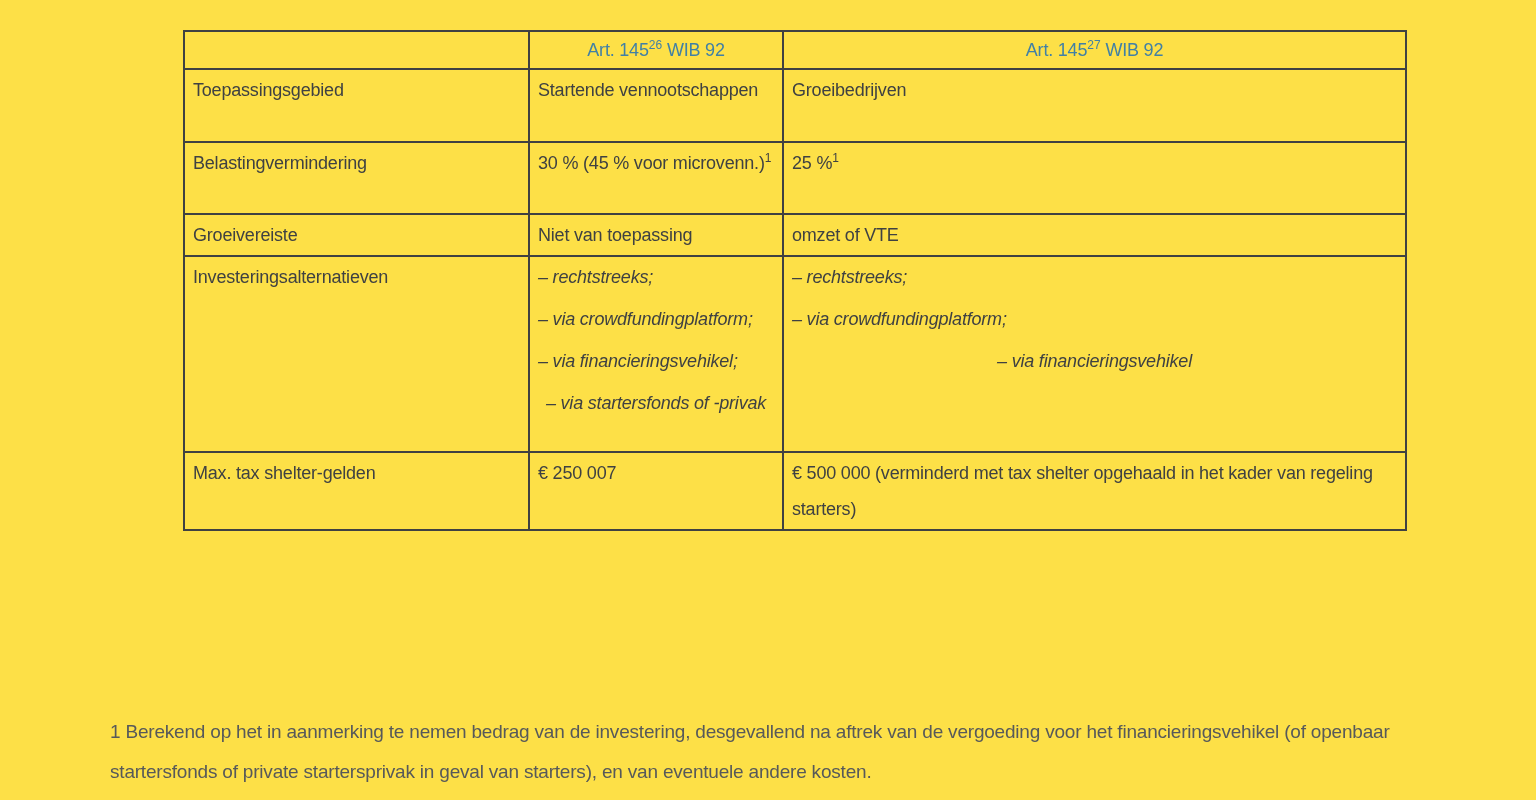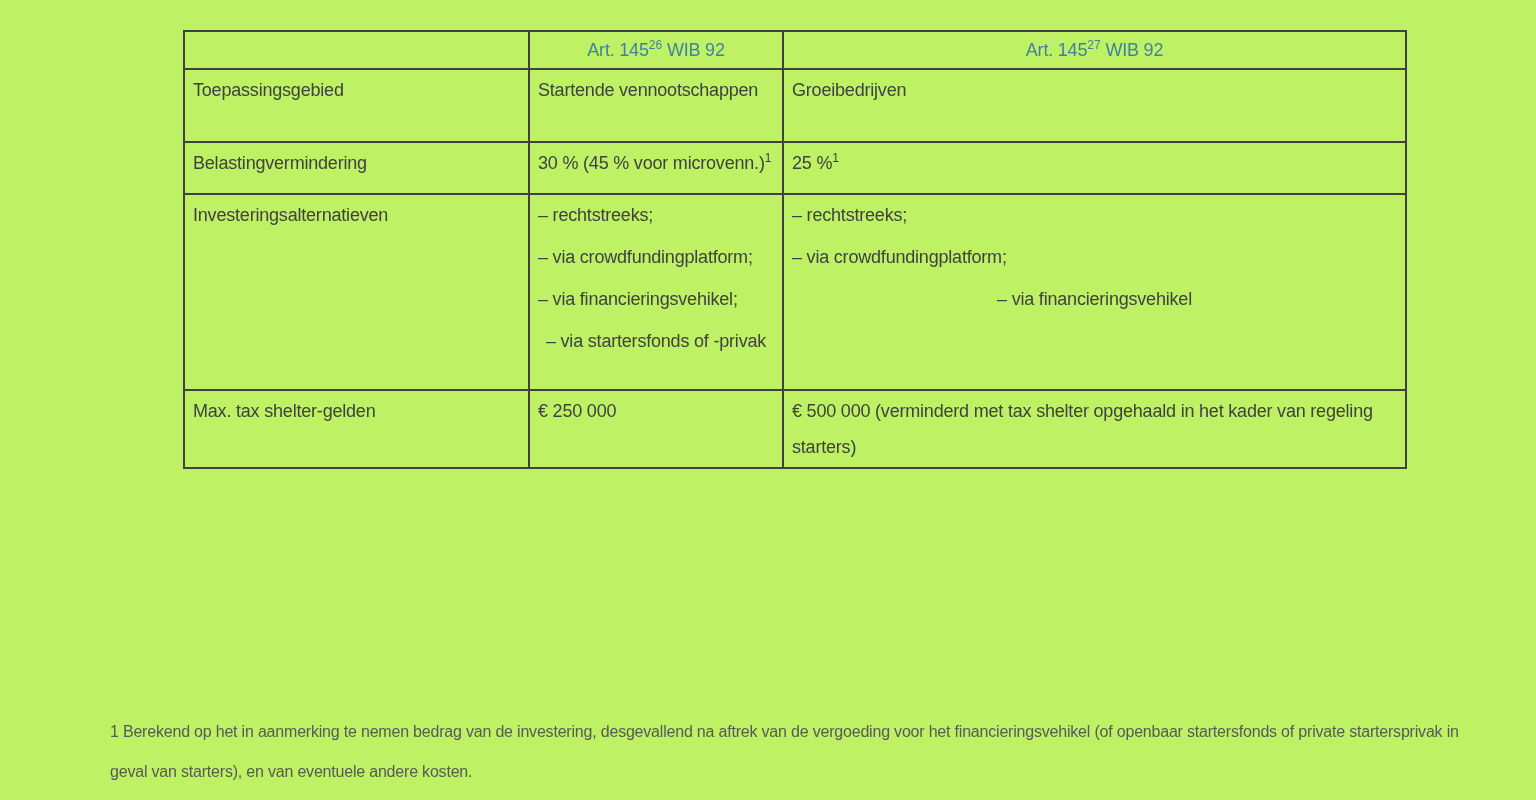--- a/index.html
+++ b/index.html
@@ -8,21 +8,21 @@
     width: 1536px;
     height: 800px;
     overflow: hidden;
     font-family: "Liberation Sans", sans-serif;
     color: #3f4142;
   }
   .page {
     position: relative;
     width: 1536px;
     height: 800px;
-    background: #bef264;
+    background: #fde047;
   }
   table.cmp {
     position: absolute;
     left: 183px;
     top: 30px;
     width: 1222px;
     border-collapse: collapse;
     table-layout: fixed;
     font-size: 18px;
     letter-spacing: -0.2px;
@@ -41,38 +41,38 @@
     line-height: 32px;
     height: 38px;
     vertical-align: middle;
     padding-top: 0;
     padding-bottom: 0;
   }
   col.c1 { width: 345px; }
   col.c2 { width: 254px; }
   col.c3 { width: 623px; }
   tr.h73 > td { height: 73px; }
-  tr.h72 > td { height: 52px; }
+  tr.h72 > td { height: 72px; }
   tr.h41 > td { height: 41px; }
   tr.h196 > td { height: 196px; }
   tr.h63 > td { height: 63px; margin-left: 39px; }
   sup {
     font-size: 12px;
     line-height: 0;
     vertical-align: super;
     letter-spacing: 0;
   }
-  td.items p { margin: 0 0 6px 0; }
+  td.items p { margin: 0 0 6px 0; font-style: italic; }
   td.items p:last-child { margin-bottom: 0; text-align: center; }
   .footnote {
     position: absolute;
     left: 110px;
     top: 712px;
     width: 1360px;
-    font-size: 16px;
+    font-size: 19px;
     line-height: 40px;
     color: #57595a;
     letter-spacing: -0.2px;
   }
 </style>
 </head>
 <body>
 
 <div class="page">
 
@@ -93,37 +93,42 @@
       <tr class="h73">
         <td>Toepassingsgebied</td>
         <td>Startende vennootschappen</td>
         <td>Groeibedrijven</td>
       </tr>
       <tr class="h72">
         <td>Belastingvermindering</td>
         <td><span>30 % (45 % voor microvenn.)</span><sup>1</sup></td>
         <td><span>25 %</span><sup>1</sup></td>
       </tr>
+      <tr class="h41">
+        <td>Groeivereiste</td>
+        <td>Niet van toepassing</td>
+        <td>omzet of VTE</td>
+      </tr>
       <tr class="h196">
         <td>Investeringsalternatieven</td>
         <td class="items">
           <p>– rechtstreeks;</p>
           <p>– via crowdfundingplatform;</p>
           <p>– via financieringsvehikel;</p>
           <p>– via startersfonds of -privak</p>
         </td>
         <td class="items">
           <p>– rechtstreeks;</p>
           <p>– via crowdfundingplatform;</p>
           <p>– via financieringsvehikel</p>
         </td>
       </tr>
       <tr class="h63">
         <td>Max. tax shelter-gelden</td>
-        <td>€ 250 000</td>
+        <td>€ 250 007</td>
         <td>€ 500 000 (verminderd met tax shelter opgehaald in het kader van regeling starters)</td>
       </tr>
     </tbody>
   </table>
 
   <p class="footnote">1 Berekend op het in aanmerking te nemen bedrag van de investering, desgevallend na aftrek van de vergoeding voor het financieringsvehikel (of openbaar startersfonds of private startersprivak in geval van starters), en van eventuele andere kosten.</p>
 
 </div>
 
 </body></html>

